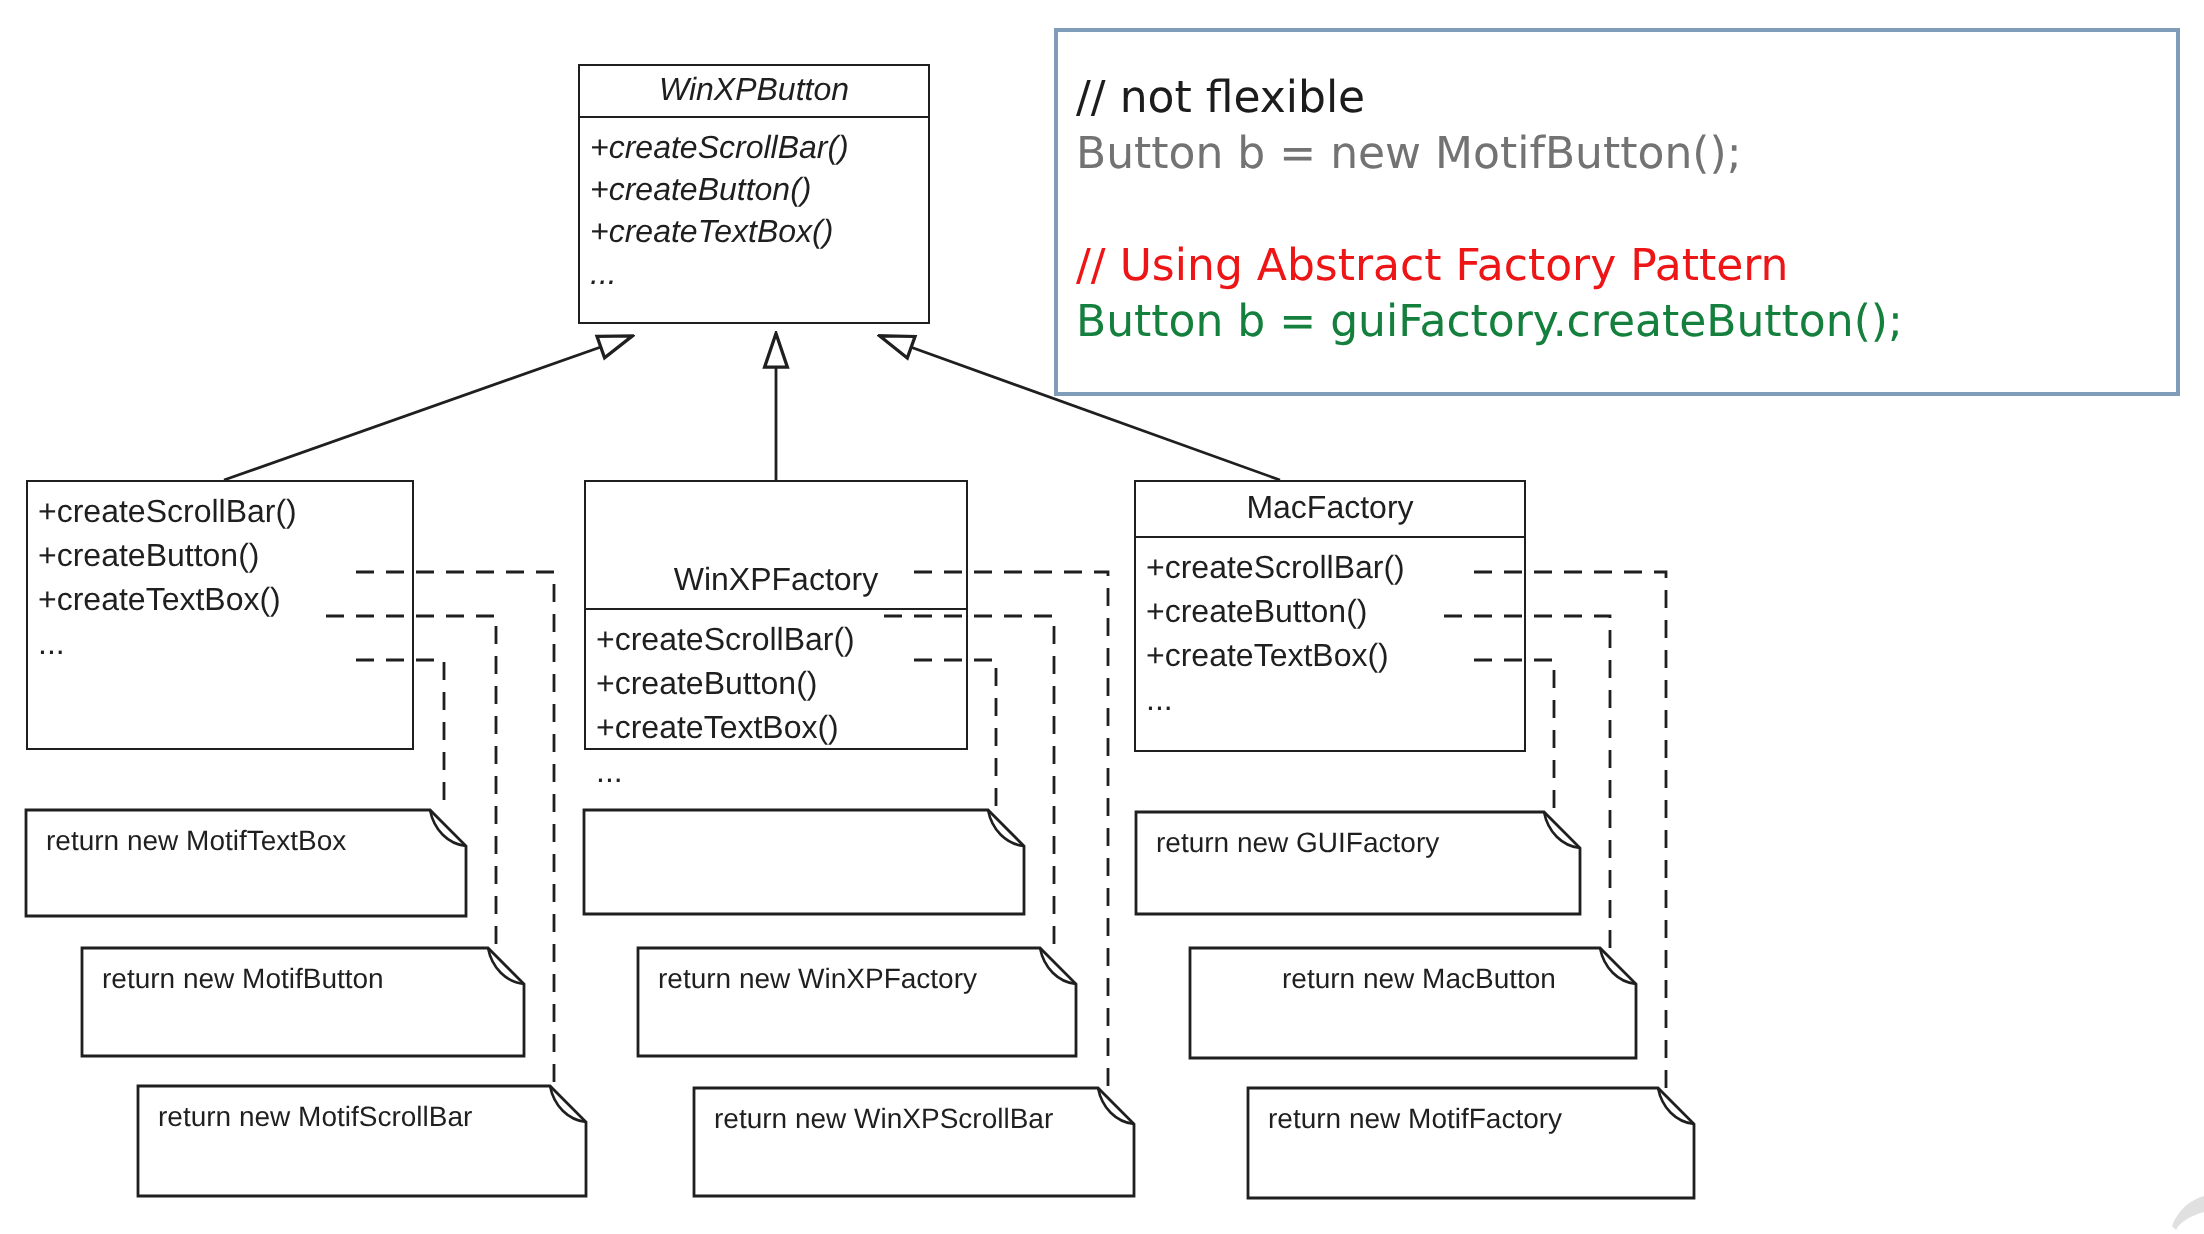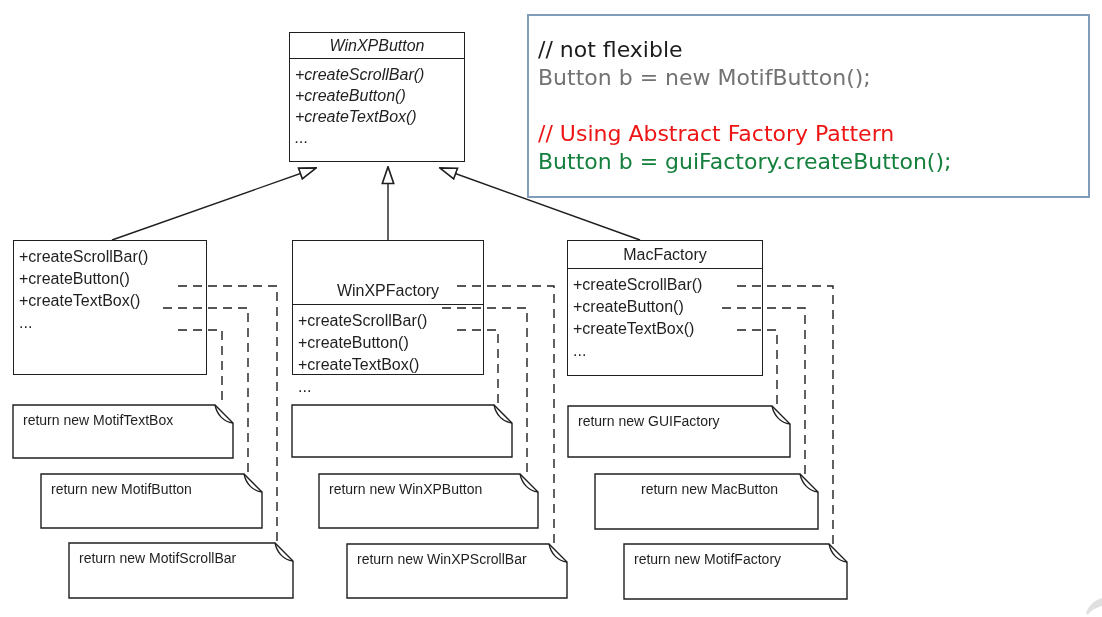--- a/index.html
+++ b/index.html
@@ -144,20 +144,20 @@
       <path class="solid-line" d="M640,240 L440,168" marker-end="url(#hollowTri)"></path>
     </g>
 
     <path class="corner-mark" d="M1086,613 C1089,605 1095,600 1102,598 L1102,606 C1095,608 1090,611 1088,615 Z" fill="#c6c6c6"></path>
   </svg>
 
   <div class="note-label" style="left:23px;top:412px;">return new MotifTextBox</div>
   <div class="note-label" style="left:51px;top:481px;">return new MotifButton</div>
   <div class="note-label" style="left:79px;top:550px;">return new MotifScrollBar</div>
 
-  <div class="note-label" style="left:329px;top:481px;">return new WinXPButton</div>
+  <div class="note-label" style="left:329px;top:481px;">return new WinXPFactory</div>
   <div class="note-label" style="left:357px;top:551px;">return new WinXPScrollBar</div>
 
   <div class="note-label" style="left:578px;top:413px;">return new GUIFactory</div>
   <div class="note-label" style="left:605px;top:481px;margin-left:36px;">return new MacButton</div>
   <div class="note-label" style="left:634px;top:551px;">return new MotifFactory</div>
 
 </div>
 
 </body></html>

